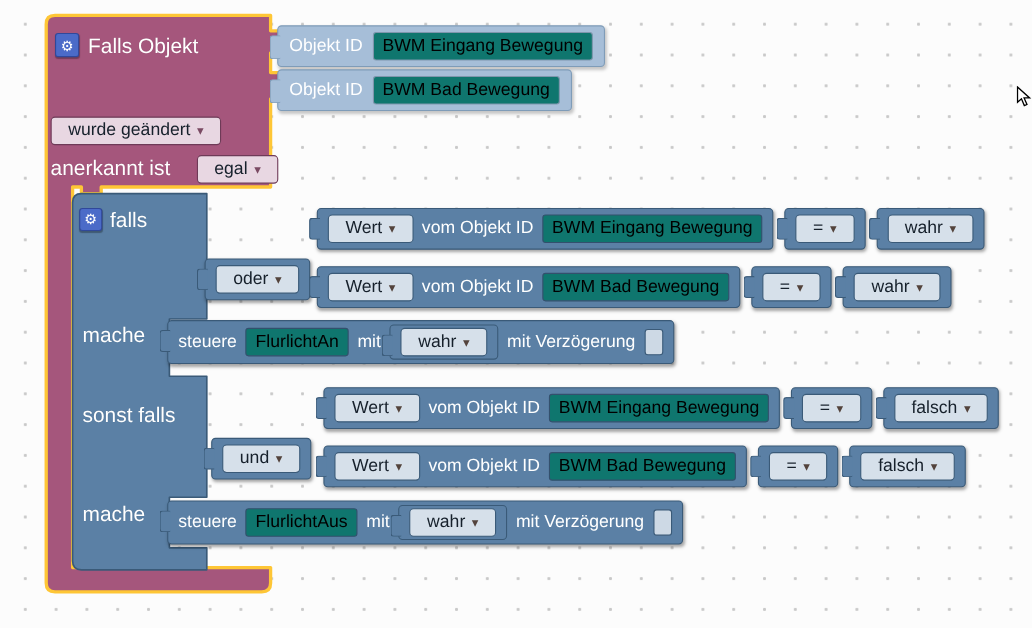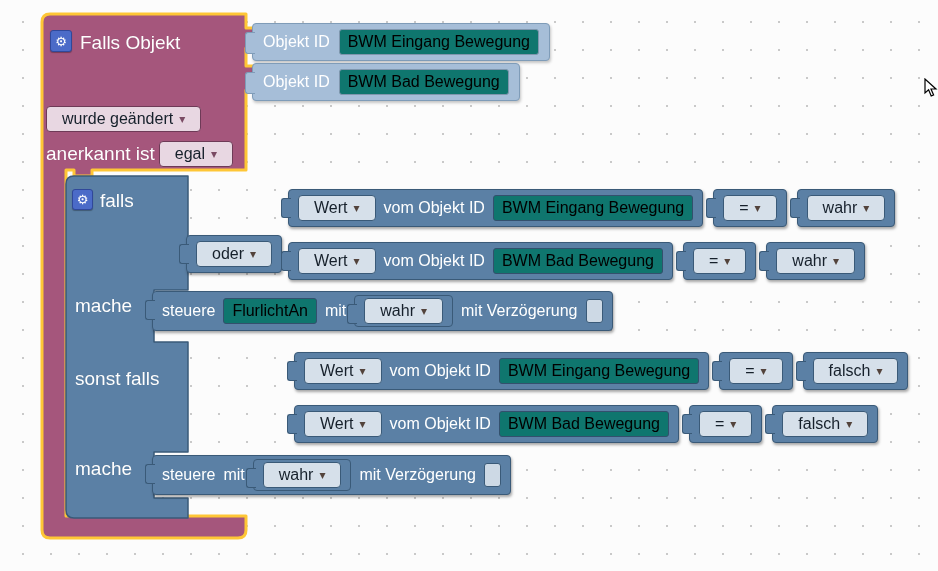--- a/index.html
+++ b/index.html
@@ -33,21 +33,21 @@
       border:1px solid #7f9cb8;border-radius:4px;padding:4px 10px;height:38px;box-sizing:border-box;
       box-shadow:1px 2px 3px rgba(0,0,0,.22);color:#fff;font-size:16px;white-space:nowrap;}
   .oid-block::before{content:"";position:absolute;left:-8px;top:8px;width:9px;height:20px;
       background:#a6bed8;border:1px solid #7f9cb8;border-right:none;border-radius:3px 0 0 3px;}
   .oid-block .txtfield{border-color:#7f96ad;}
   .gear{position:absolute;width:20px;height:20px;background:#4b6bc8;border:1px solid #30489a;
       border-radius:3px;color:#fff;display:flex;align-items:center;justify-content:center;
       font-size:13px;line-height:1;cursor:pointer;box-shadow:0 1px 1px rgba(0,0,0,.3);}
   .mini-field{width:17px;height:24px;background:#cdd9e5;border:1px solid #3a5a78;border-radius:3px;
       box-sizing:border-box;cursor:text;}
-  .ack-row{position:absolute;display:flex;align-items:center;gap:4px;}
+  .ack-row{position:absolute;display:flex;align-items:center;gap:24px;}
   .cursor{position:absolute;pointer-events:none;}
 </style>
 </head>
 <body>
 
 <div class="workspace">
 
   <svg class="blocks" width="938" height="571" viewBox="0 0 938 571">
 
     <path d="M 50 14 H 246 V 28 H 256 V 48 H 246 V 66 H 256 V 90 H 246 V 170 H 92 l 0 6 l -18 0 l 0 -6 H 66 V 516 H 246 V 530 Q 246 538 238 538 H 50 Q 42 538 42 530 V 22 Q 42 14 50 14 Z" fill="#a5567c" stroke="#fec636" stroke-width="3" stroke-linejoin="round"></path>
@@ -129,37 +129,41 @@
       <span class="txtfield">BWM Eingang Bewegung</span>
     </div>
     <div class="chunk">
       <span class="dd">=</span>
     </div>
     <div class="chunk">
       <span class="dd">falsch</span>
     </div>
   </div>
 
+  <div class="chunk op-chunk" style="left:192px;top:398px;">
+    <span class="dd">und</span>
+  </div>
 
   <div class="cmp-row" style="left:294px;top:405px;">
     <div class="chunk">
       <span class="dd">Wert</span>
       <span>vom Objekt ID</span>
       <span class="txtfield">BWM Bad Bewegung</span>
     </div>
     <div class="chunk">
       <span class="dd">=</span>
     </div>
     <div class="chunk">
       <span class="dd">falsch</span>
     </div>
   </div>
 
   <div class="chunk action-chunk" style="left:152px;top:455px;">
     <span>steuere</span>
+    <span class="txtfield">FlurlichtAus</span>
     <span>mit</span>
     <div class="chunk" style="height:32px;box-shadow:none;">
       <span class="dd">wahr</span>
     </div>
     <span>mit Verzögerung</span>
     <span class="mini-field"></span>
   </div>
 
   <svg class="cursor" style="left:924px;top:78px;" width="16" height="20" viewBox="0 0 16 20">
     <path d="M1 1 L1 15 L4.6 11.8 L7.2 18 L9.6 17 L7 11 L12 11 Z" fill="#fff" stroke="#000" stroke-width="1.2"></path>

